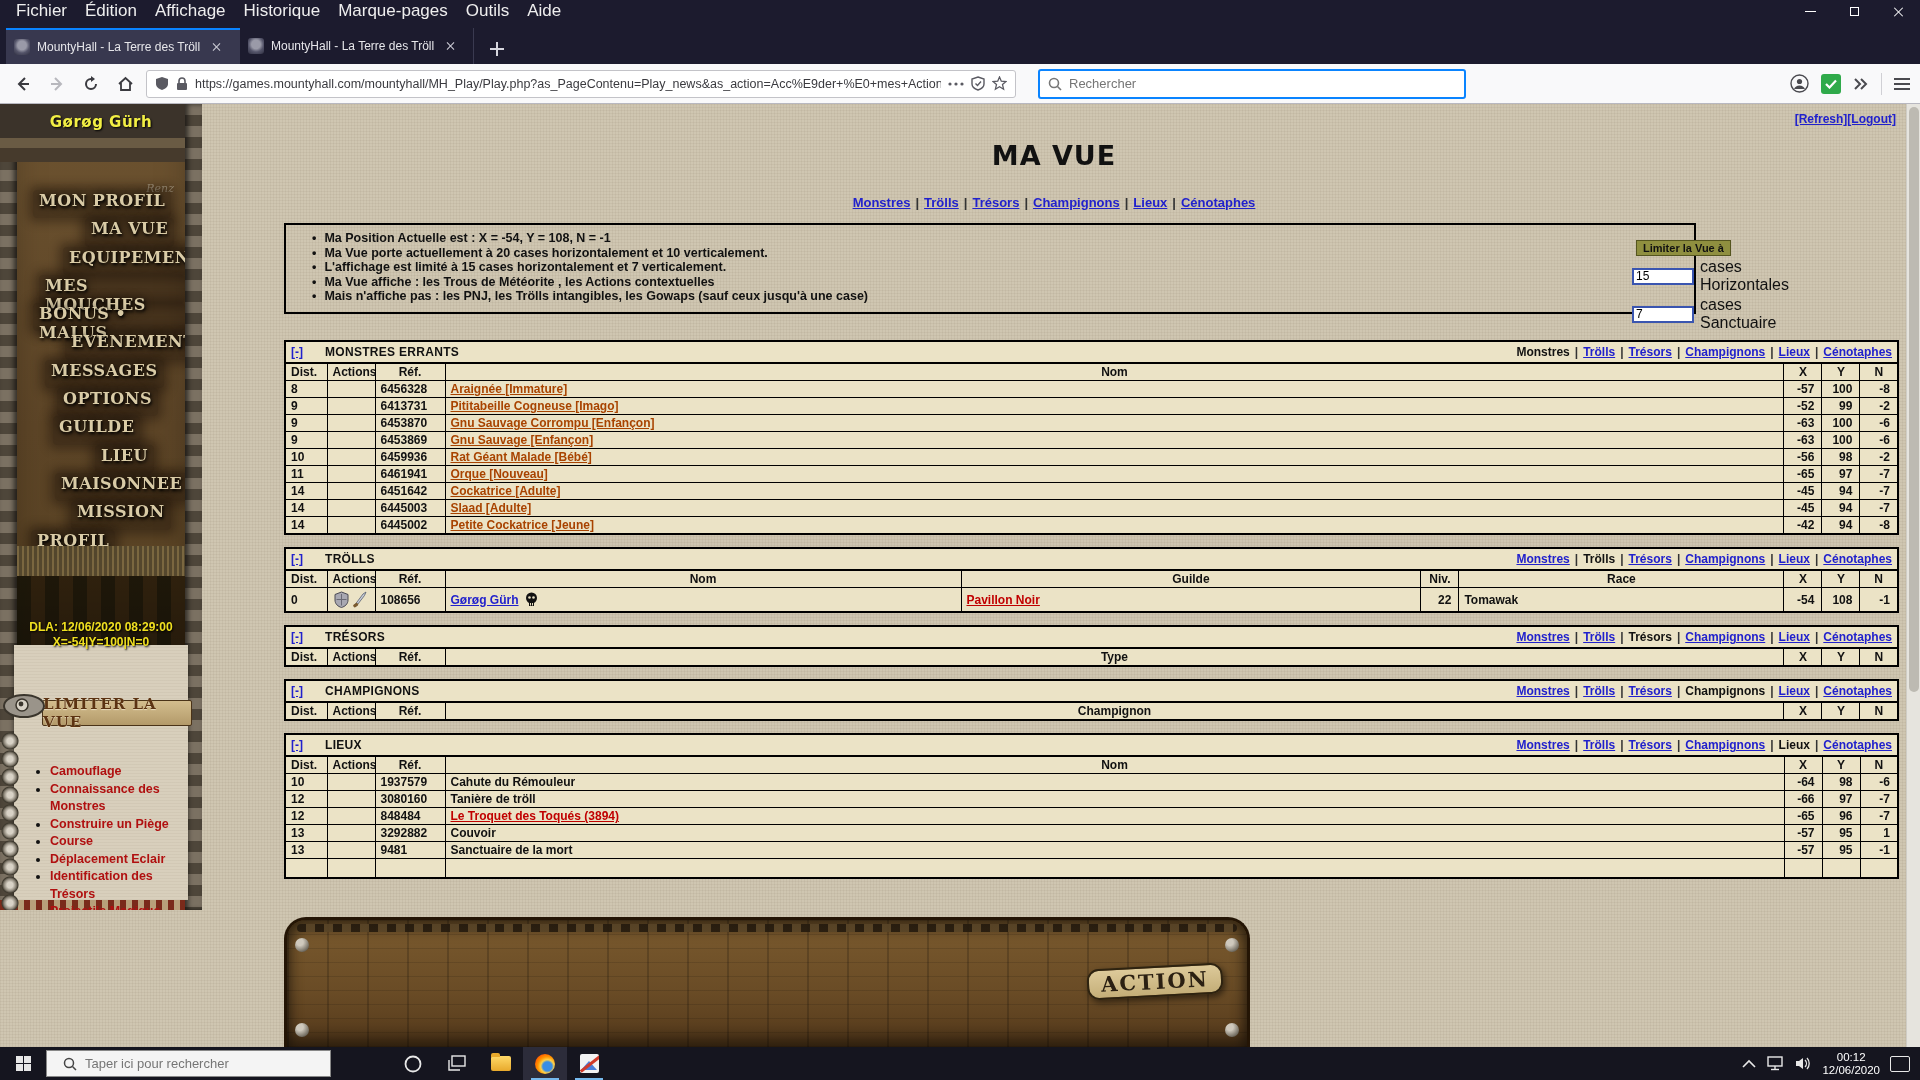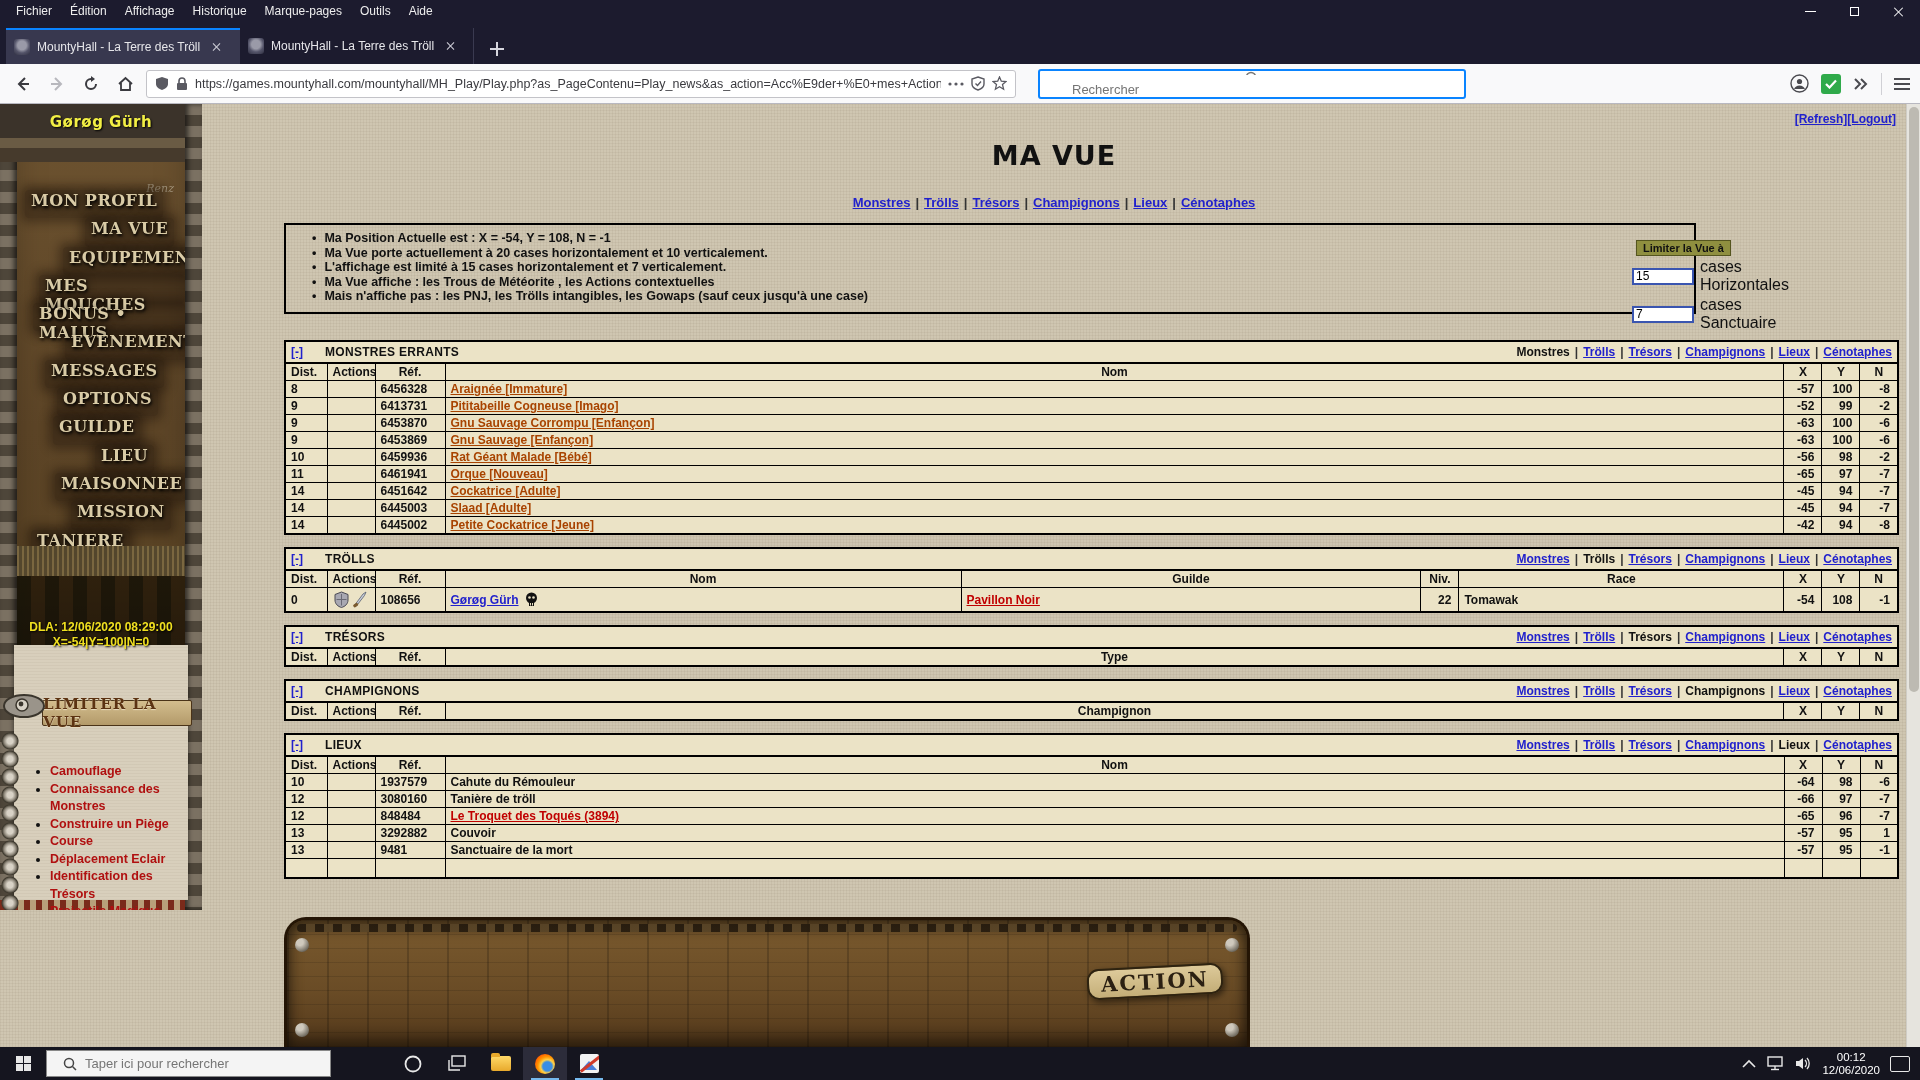--- a/index.html
+++ b/index.html
@@ -1,21 +1,21 @@
 <!DOCTYPE html>
 <html><head>
 <meta charset="utf-8">
 <style>
   * { margin:0; padding:0; box-sizing:border-box; }
   html,body { width:1920px; height:1080px; overflow:hidden; background:#000; }
   body { font-family:"Liberation Sans", sans-serif; position:relative; }
 
   
   .menubar { position:absolute; left:0; top:0; width:1920px; height:22px; background:#1c1b2e; color:#eee;
-    display:flex; align-items:center; padding-left:8px; font-size:12px; gap:2px; }
+    display:flex; align-items:center; padding-left:8px; font-size:17px; gap:2px; }
   .menubar .mi { padding:2px 8px; cursor:default; }
   .winbtns { position:absolute; right:0; top:0; height:22px; display:flex; }
   .winbtn { width:44px; height:22px; display:flex; align-items:center; justify-content:center; }
   .wb-min { width:11px; height:1px; background:#fff; }
   .wb-max { width:9px; height:9px; border:1px solid #fff; }
   .wb-x { position:relative; width:11px; height:11px; }
   .wb-x::before,.wb-x::after { content:""; position:absolute; left:5px; top:0; width:1px; height:12px; background:#fff; }
   .wb-x::before{ transform:rotate(45deg);} .wb-x::after{ transform:rotate(-45deg);}
 
   .tabbar { position:absolute; left:0; top:22px; width:1920px; height:42px; background:#1c1b2e; display:flex; align-items:flex-end; }
@@ -34,21 +34,21 @@
   .newtab::after{ left:8px; top:14px; width:14px; height:2px; }
 
   .navbar { position:absolute; left:0; top:64px; width:1920px; height:40px; background:#f9f9fa; border-bottom:1px solid #b8b8c0;
     display:flex; align-items:center; padding:0 10px; gap:8px; }
   .nbtn { width:26px; height:26px; display:flex; align-items:center; justify-content:center; border-radius:3px; color:#4a4a4f; }
   .nbtn svg { display:block; }
   .urlbox { width:870px; height:28px; background:#fff; border:1px solid #c3c3c8; border-radius:3px; display:flex; align-items:center;
     padding:0 8px; gap:7px; font-size:12.5px; color:#3a3a3f; }
   .urlbox .urltxt { white-space:nowrap; overflow:hidden; flex:1; }
   .searchbox { width:428px; height:30px; background:#fff; border:2px solid #0a84ff; border-radius:3px; margin-left:14px;
-    display:flex; align-items:center; padding:0 8px; gap:7px;flex-direction:column; }
+    display:flex; align-items:center; padding:0 8px; gap:7px; }
   .searchbox input { border:none; outline:none; font-size:13px; width:360px; color:#333; background:transparent; }
   .tool-right { margin-left:auto; display:flex; align-items:center; gap:12px; }
   .greenext { width:20px; height:20px; background:#2faa4a; border-radius:3px; display:flex; align-items:center; justify-content:center; }
   .vdiv { width:1px; height:22px; background:#d0d0d5; }
 
   
   .viewport { position:absolute; left:0; top:104px; width:1906px; height:943px; overflow:hidden;
     background:#cfc6b1;
     background-image:repeating-linear-gradient(0deg, rgba(110,92,70,.07) 0 1px, transparent 1px 3px),
                      repeating-linear-gradient(90deg, rgba(110,92,70,.07) 0 1px, transparent 1px 3px); }
@@ -67,21 +67,21 @@
     box-shadow:inset 3px 0 5px rgba(0,0,0,.6); }
   .side-top { position:absolute; left:0; top:0; width:202px; height:58px;
     background:linear-gradient(180deg,#3b332a 0 34px,#6a5b44 34px 44px,#463a2c 44px 58px); }
   .char-name { position:absolute; left:0; top:9px; width:202px; text-align:center;
     font:bold 15px "DejaVu Sans", sans-serif; color:#f2ef44; text-shadow:1px 1px 2px #000; letter-spacing:.5px; }
   .signature { position:absolute; right:28px; top:78px; font:italic 11px "DejaVu Serif", serif; color:#c9bfa8; opacity:.7; }
   .side-menu { position:absolute; left:17px; top:86px; width:168px; list-style:none; }
   .side-menu li { height:28.3px; width:fit-content; font:bold 16px "DejaVu Serif", serif; letter-spacing:.5px;
     color:#d9cba6; text-shadow:1px 2px 3px #000, 0 0 10px #000; cursor:pointer; padding:1px 6px;
     background:rgba(26,16,8,.38); border-radius:4px; box-shadow:0 0 10px 5px rgba(26,16,8,.38); }
-  .side-menu li:nth-child(1){margin-left:8px} .side-menu li:nth-child(2){margin-left:68px}
+  .side-menu li:nth-child(1){margin-left:16px} .side-menu li:nth-child(2){margin-left:68px}
   .side-menu li:nth-child(3){margin-left:46px} .side-menu li:nth-child(4){margin-left:22px}
   .side-menu li:nth-child(5){margin-left:16px} .side-menu li:nth-child(6){margin-left:48px}
   .side-menu li:nth-child(7){margin-left:28px} .side-menu li:nth-child(8){margin-left:40px}
   .side-menu li:nth-child(9){margin-left:36px} .side-menu li:nth-child(10){margin-left:78px}
   .side-menu li:nth-child(11){margin-left:38px} .side-menu li:nth-child(12){margin-left:54px}
   .side-menu li:nth-child(13){margin-left:14px}
   .weave { position:absolute; left:17px; right:17px; top:470px; height:122px;
     background:repeating-linear-gradient(90deg,#3f3b26 0 14px,#6a5838 14px 28px),
                linear-gradient(180deg,#6d5c3a,#4a4028); background-blend-mode:multiply; opacity:.95; }
   .weave::before { content:""; position:absolute; left:0; right:0; top:-28px; height:30px;
@@ -311,21 +311,21 @@
       <li>EQUIPEMENT</li>
       <li>MES MOUCHES</li>
       <li>BONUS • MALUS</li>
       <li>EVENEMENTS</li>
       <li>MESSAGES</li>
       <li>OPTIONS</li>
       <li>GUILDE</li>
       <li>LIEU</li>
       <li>MAISONNEE</li>
       <li>MISSION</li>
-      <li>TANIERE</li>
+      <li>PROFIL</li>
     </ul>
     <div class="weave"></div>
     <div class="dla">
       <div>DLA: 12/06/2020 08:29:00</div>
       <div>X=-54|Y=100|N=0</div>
     </div>
     <svg class="eye" width="44" height="28">
       <ellipse cx="22" cy="14" rx="20" ry="11" fill="#9a948a" stroke="#3a352c" stroke-width="2"></ellipse>
       <circle cx="20" cy="13" r="6" fill="#d8d2c6" stroke="#3a352c" stroke-width="1.5"></circle>
       <circle cx="19" cy="12" r="2.4" fill="#3a352c"></circle>

